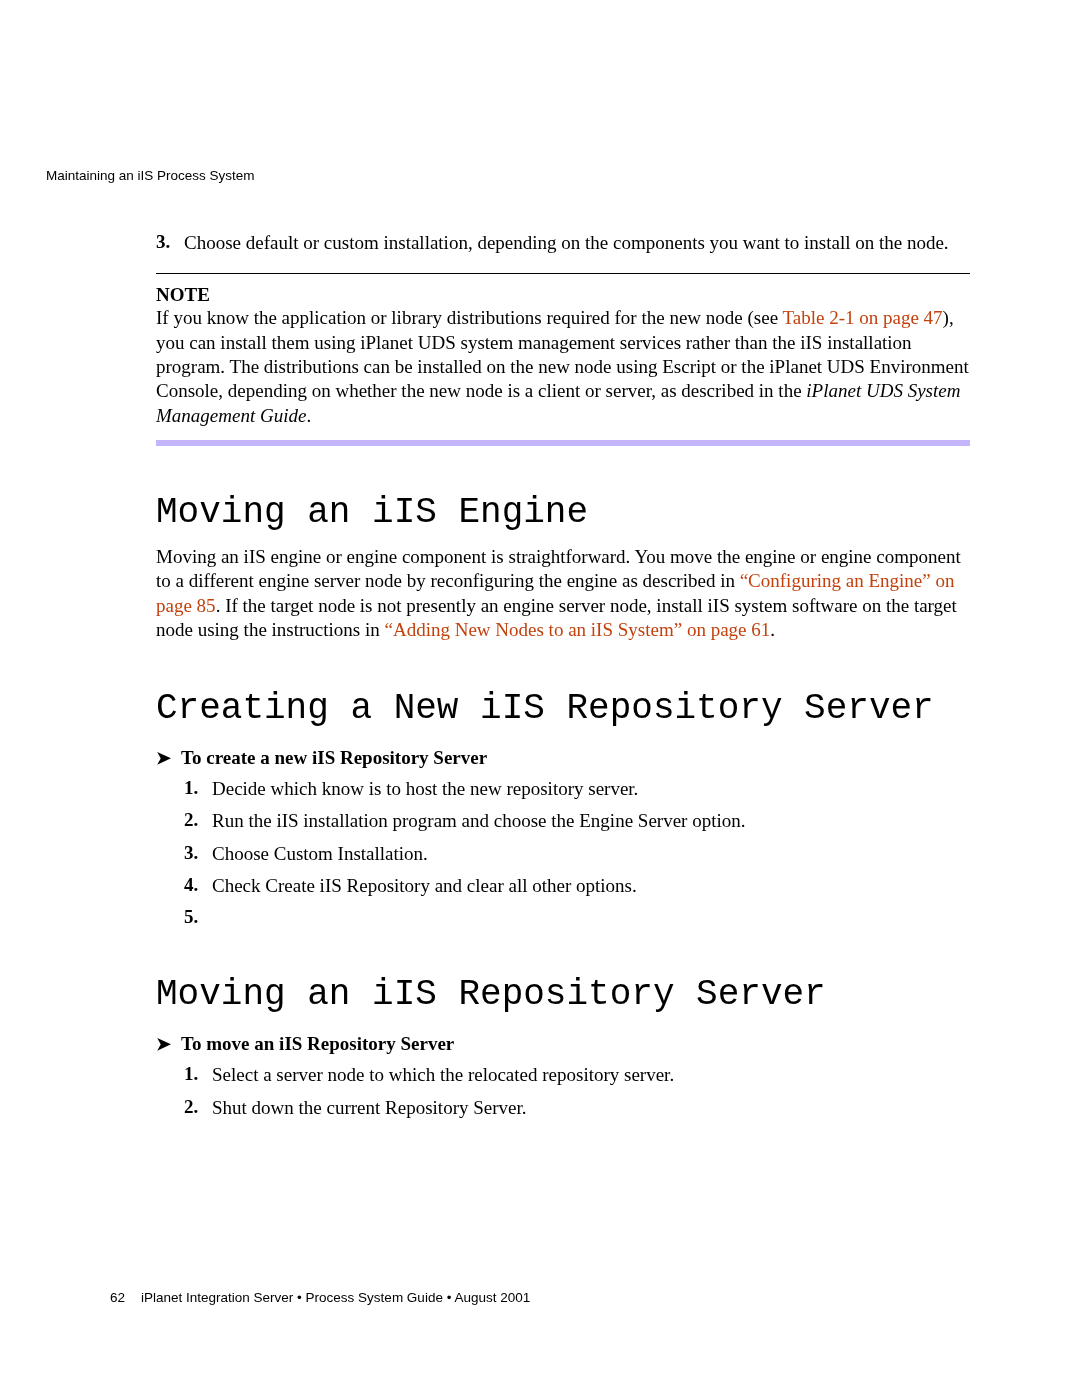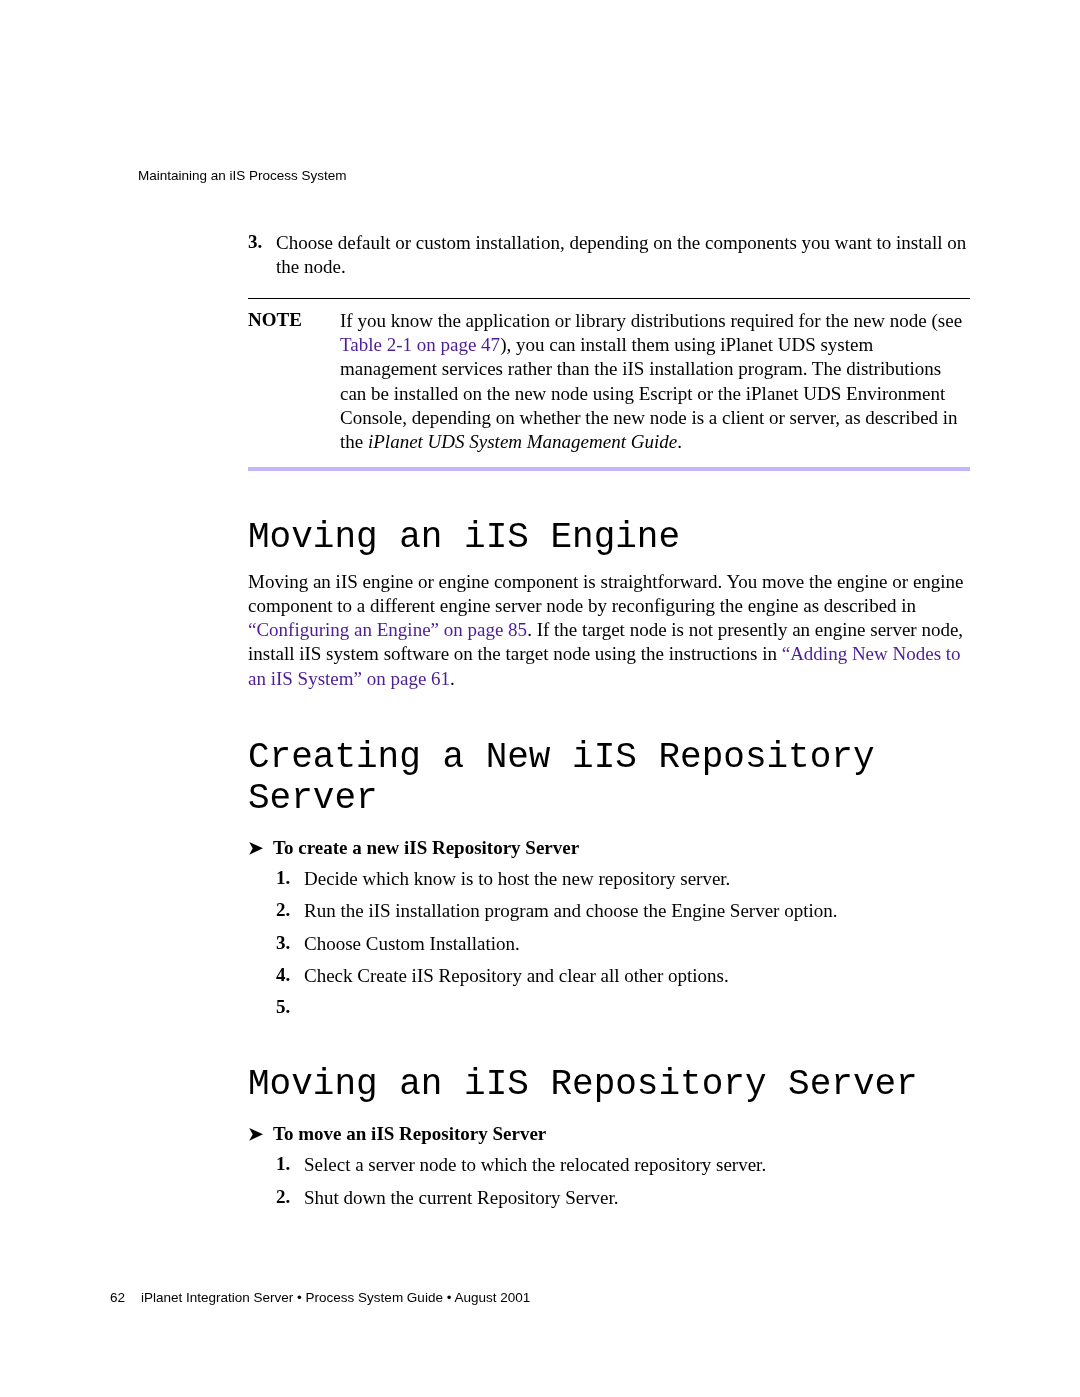--- a/index.html
+++ b/index.html
@@ -7,23 +7,22 @@
     padding: 0;
     background: #fff;
     font-family: "Palatino Linotype", "Book Antiqua", Palatino, Georgia, serif;
     color: #000;
     width: 1080px;
     height: 1397px;
     position: relative;
     box-sizing: border-box;
   }
   .page {
-    padding: 168px 110px 0 110px;
+    padding: 168px 110px 0 46px;
     box-sizing: border-box;
-    margin-left: 28px;
   }
   .running-header {
     font-size: 13.5px;
     font-family: Arial, Helvetica, sans-serif;
     margin-bottom: 48px;
   }
   .content-block {
     margin-left: 110px;
   }
   .step-row {
@@ -34,36 +33,37 @@
     font-weight: bold;
     min-width: 28px;
     font-size: 19px;
   }
   .step-text {
     font-size: 19px;
     line-height: 1.28;
   }
   .note-box {
     border-top: 1px solid #000;
-    border-bottom: 4px solid #c4b5fd;
+    border-bottom: 6px solid #c4b5fd;
     margin-top: 18px;
     padding: 10px 0 12px 0;
     display: flex;
+    flex-direction: column;
   }
   .note-label {
     font-weight: bold;
     font-size: 19px;
     min-width: 92px;
   }
   .note-body {
     font-size: 19px;
     line-height: 1.28;
   }
   .italic { font-style: italic; }
-  .link { color: #4c1d95; }
+  .link { color: #c2410c; }
   .h2 {
     font-family: Liberation Mono, monospace;
     font-weight: 400;
     font-size: 36px;
     margin-top: 46px;
     margin-bottom: 12px;
   }
   .para {
     font-size: 19px;
     line-height: 1.28;

